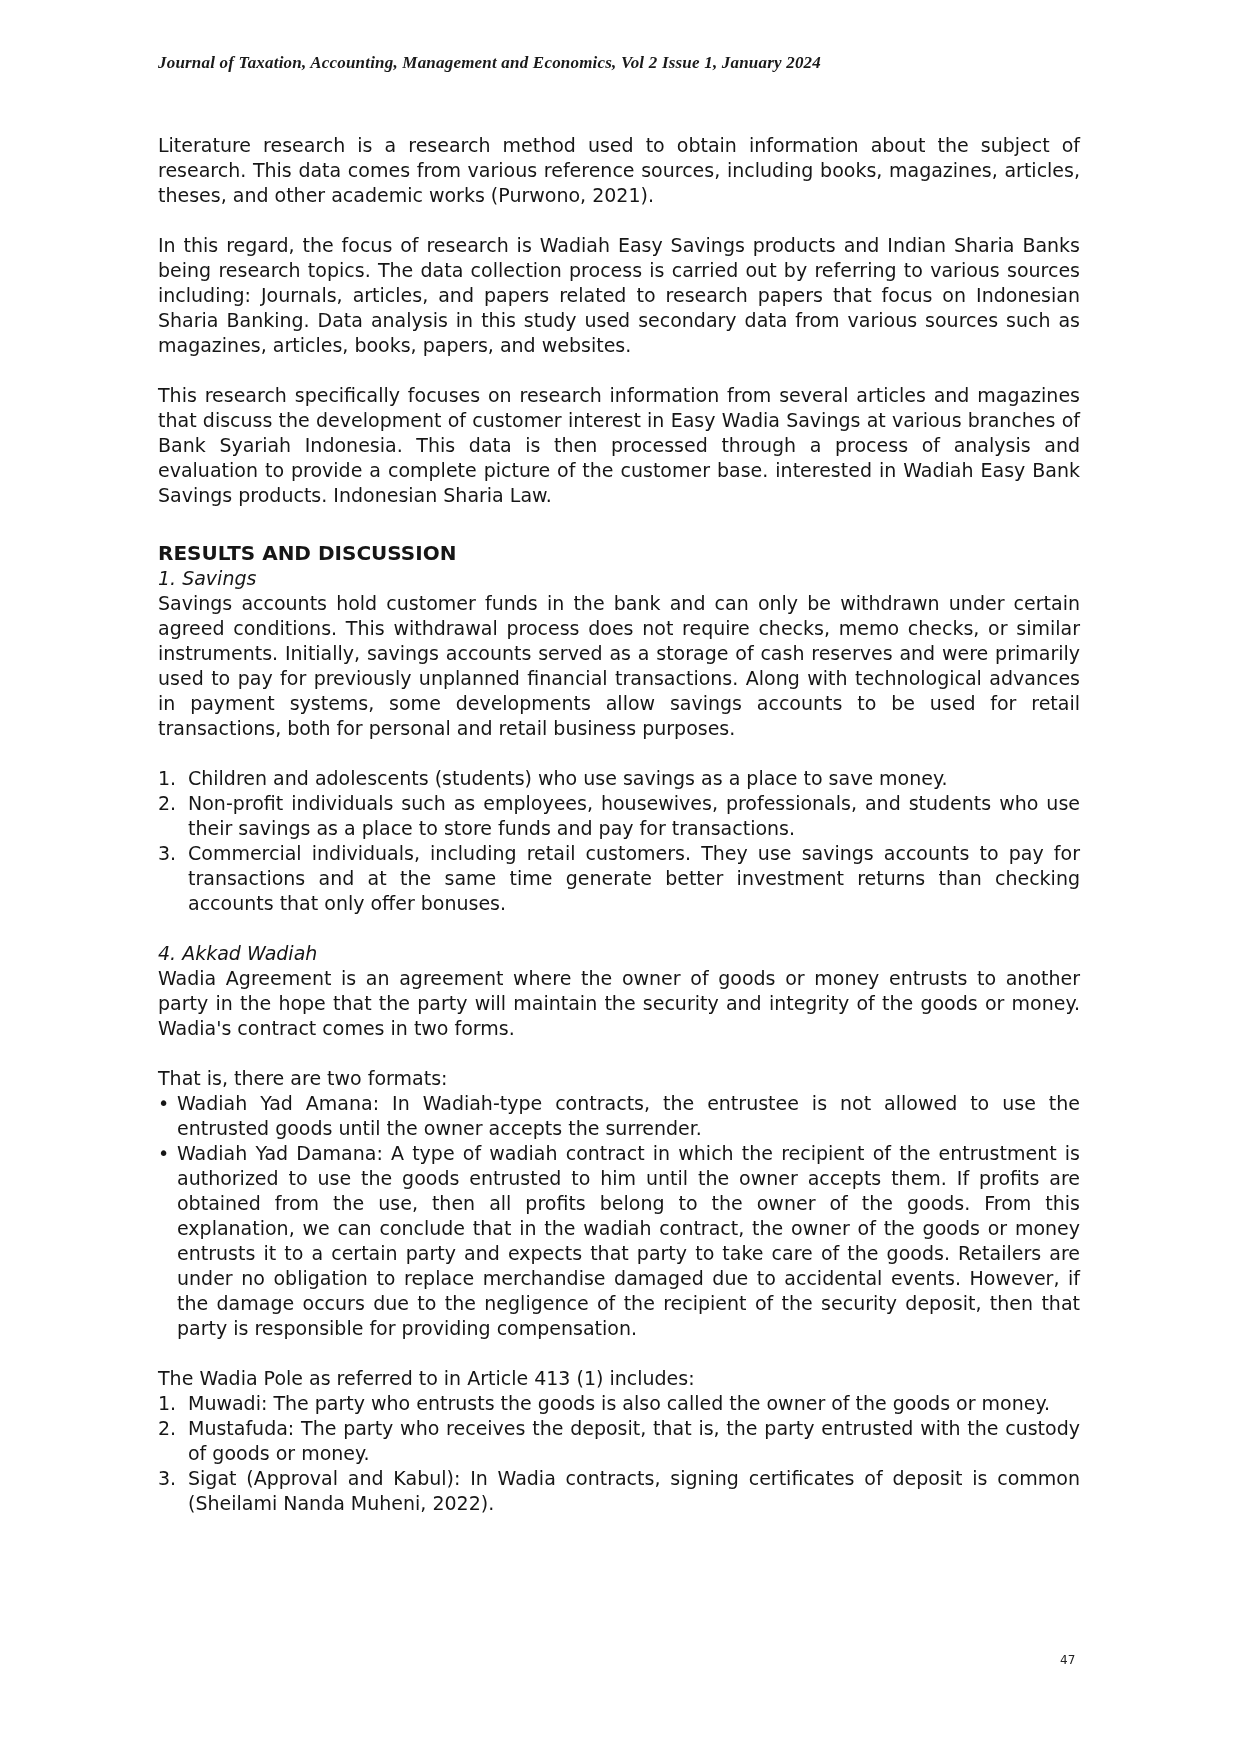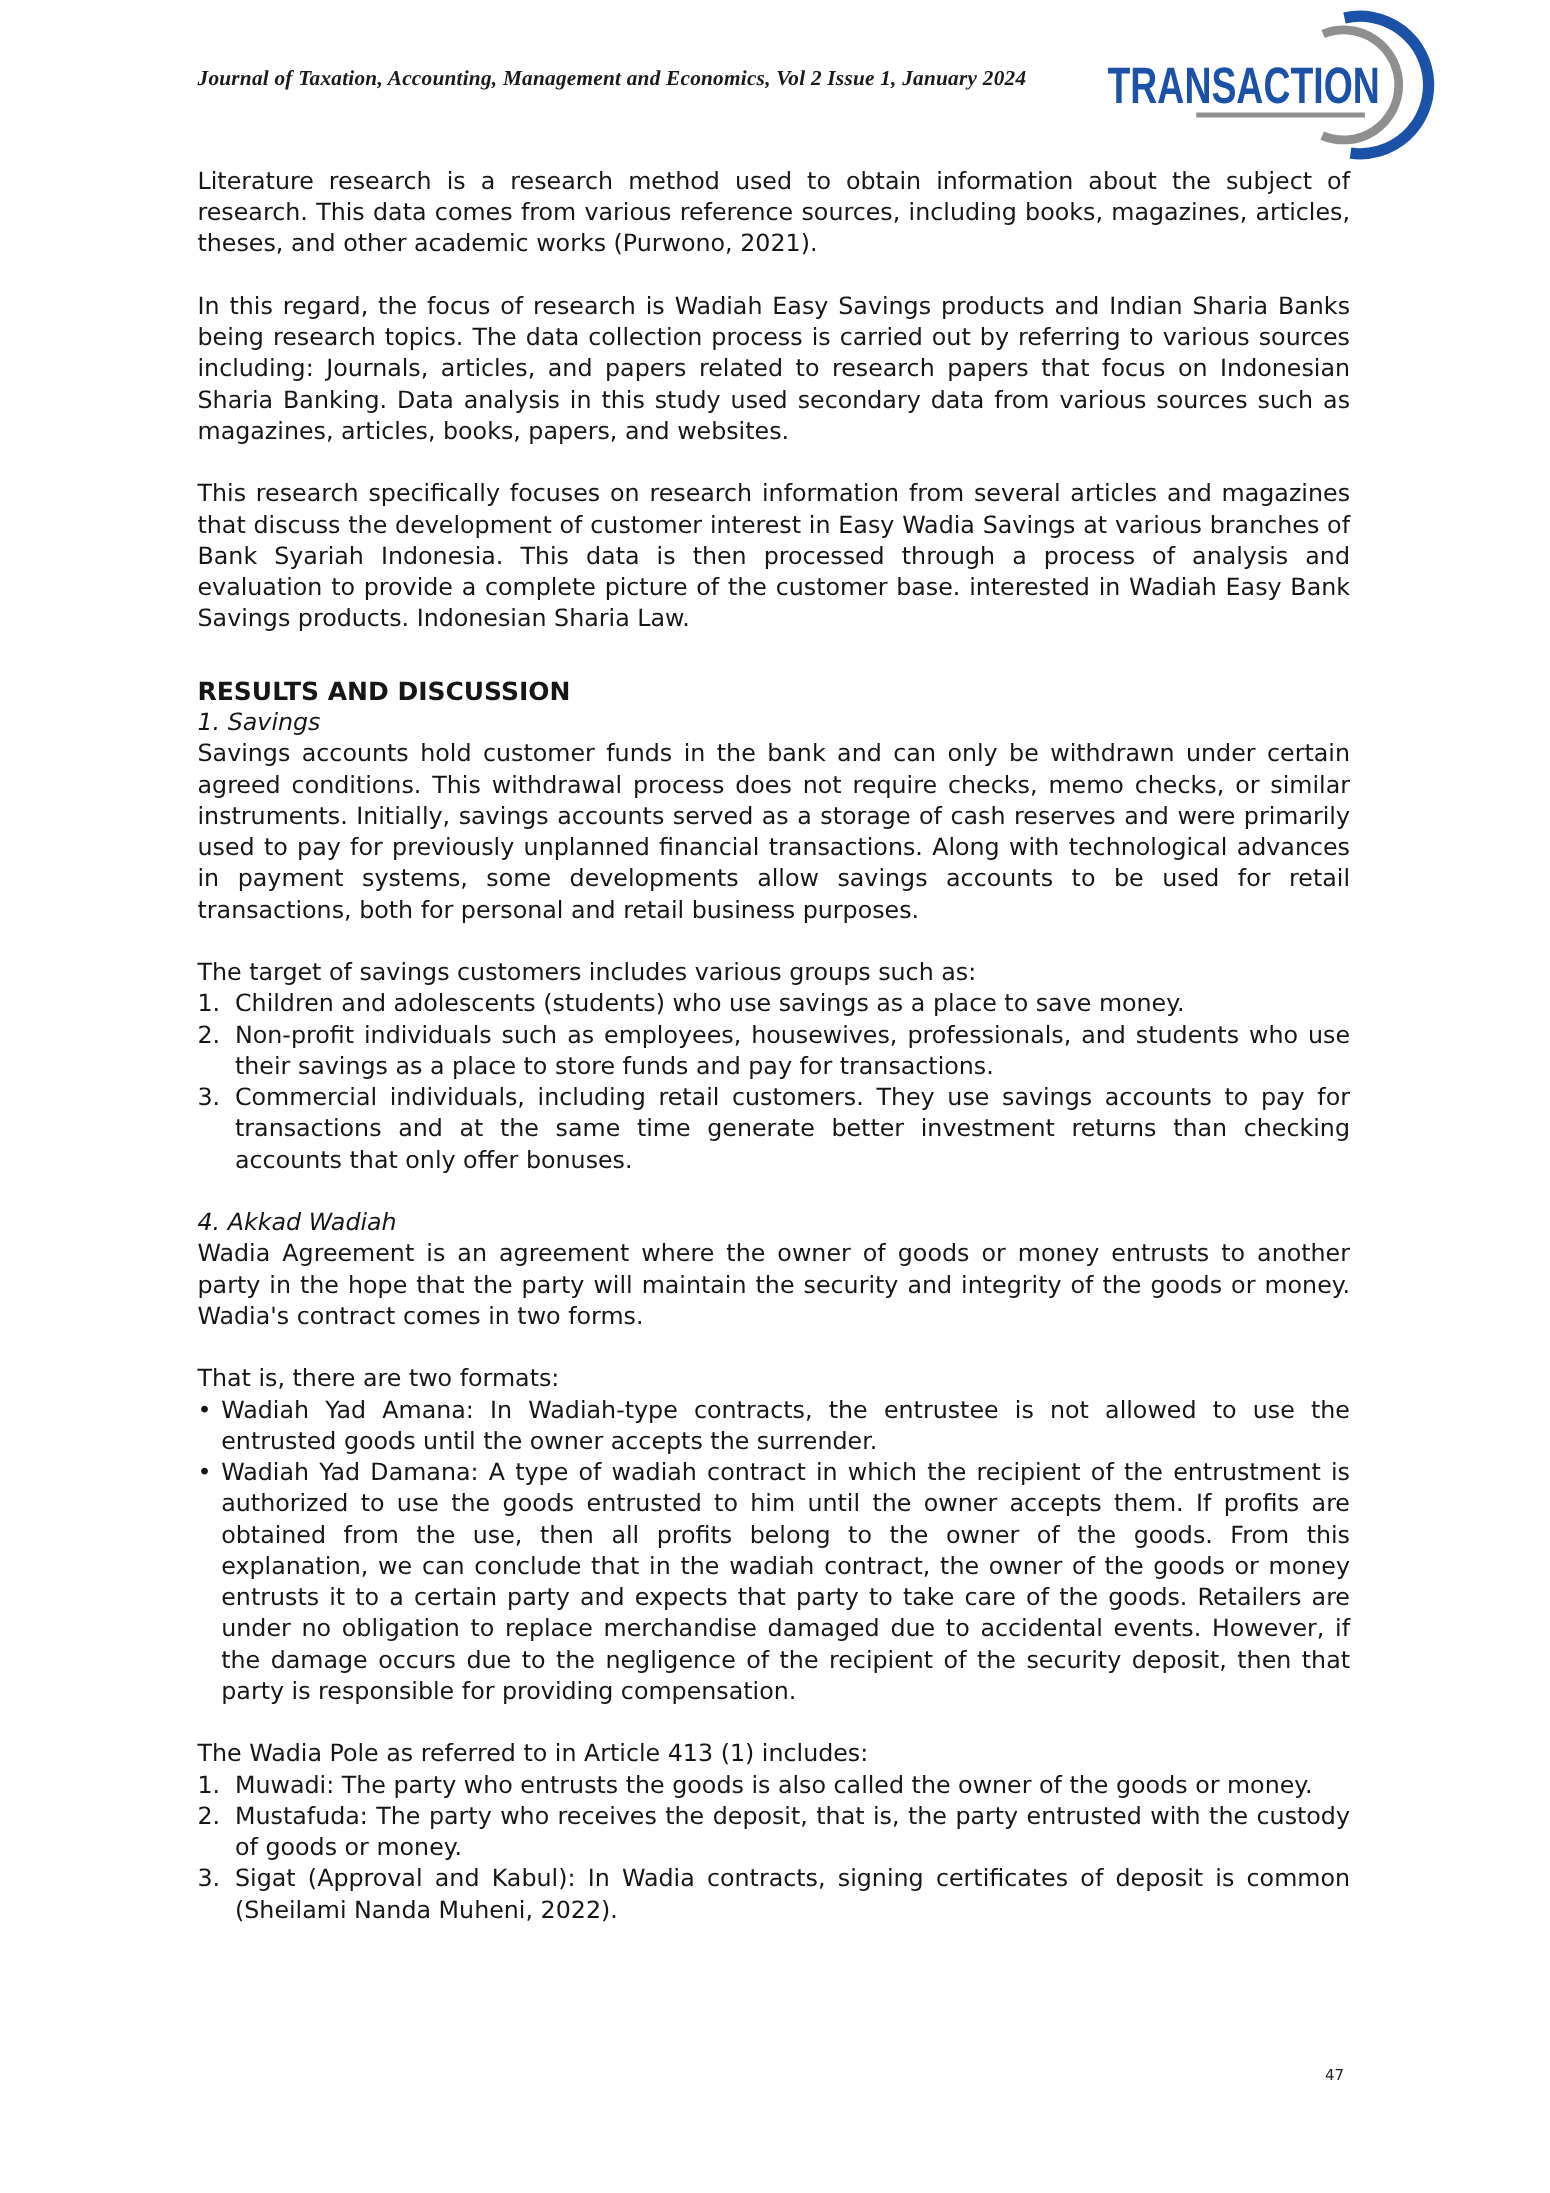--- a/index.html
+++ b/index.html
@@ -56,28 +56,20 @@
     font-size:12px; line-height:20px; color:#222;
   }
 </style>
 </head>
 <body>
 
 <div class="page">
 
   <div class="journal-line">Journal of Taxation, Accounting, Management and Economics, Vol 2 Issue 1, January 2024</div>
 
-  <div class="logo">
-    <svg width="340" height="122" viewBox="0 0 340 122">
-      <path d="M 197.6 6.4 A 55 55 0 1 1 202.4 114.5" fill="none" stroke="#1b52a8" stroke-width="9"></path>
-      <path d="M 180.5 19.2 A 44 44 0 1 1 179.8 100.5" fill="none" stroke="#8f8f8f" stroke-width="7"></path>
-    </svg>
-    <div class="logo-text" style="color: rgb(27, 82, 168);">TRANSACTION</div>
-    <div class="logo-underline" style="background-color: rgb(143, 143, 143);"></div>
-  </div>
 
   <div class="content">
 
     <div class="group">
       <p>Literature research is a research method used to obtain information about the subject of research. This data comes from various reference sources, including books, magazines, articles, theses, and other academic works (Purwono, 2021).</p>
     </div>
 
     <div class="group">
       <p>In this regard, the focus of research is Wadiah Easy Savings products and Indian Sharia Banks being research topics. The data collection process is carried out by referring to various sources including: Journals, articles, and papers related to research papers that focus on Indonesian Sharia Banking. Data analysis in this study used secondary data from various sources such as magazines, articles, books, papers, and websites.</p>
     </div>
@@ -86,21 +78,20 @@
       <p>This research specifically focuses on research information from several articles and magazines that discuss the development of customer interest in Easy Wadia Savings at various branches of Bank Syariah Indonesia. This data is then processed through a process of analysis and evaluation to provide a complete picture of the customer base. interested in Wadiah Easy Bank Savings products. Indonesian Sharia Law.</p>
     </div>
 
     <div class="group">
       <h2>RESULTS AND DISCUSSION</h2>
       <div class="subhead">1. Savings</div>
       <p>Savings accounts hold customer funds in the bank and can only be withdrawn under certain agreed conditions. This withdrawal process does not require checks, memo checks, or similar instruments. Initially, savings accounts served as a storage of cash reserves and were primarily used to pay for previously unplanned financial transactions. Along with technological advances in payment systems, some developments allow savings accounts to be used for retail transactions, both for personal and retail business purposes.</p>
     </div>
 
     <div class="group">
-      <p>The target of savings customers includes various groups such as:</p>
       <div class="li">
         <span class="mk">1.</span>
         <span class="tx">Children and adolescents (students) who use savings as a place to save money.</span>
       </div>
       <div class="li">
         <span class="mk">2.</span>
         <span class="tx">Non-profit individuals such as employees, housewives, professionals, and students who use their savings as a place to store funds and pay for transactions.</span>
       </div>
       <div class="li">
         <span class="mk">3.</span>

